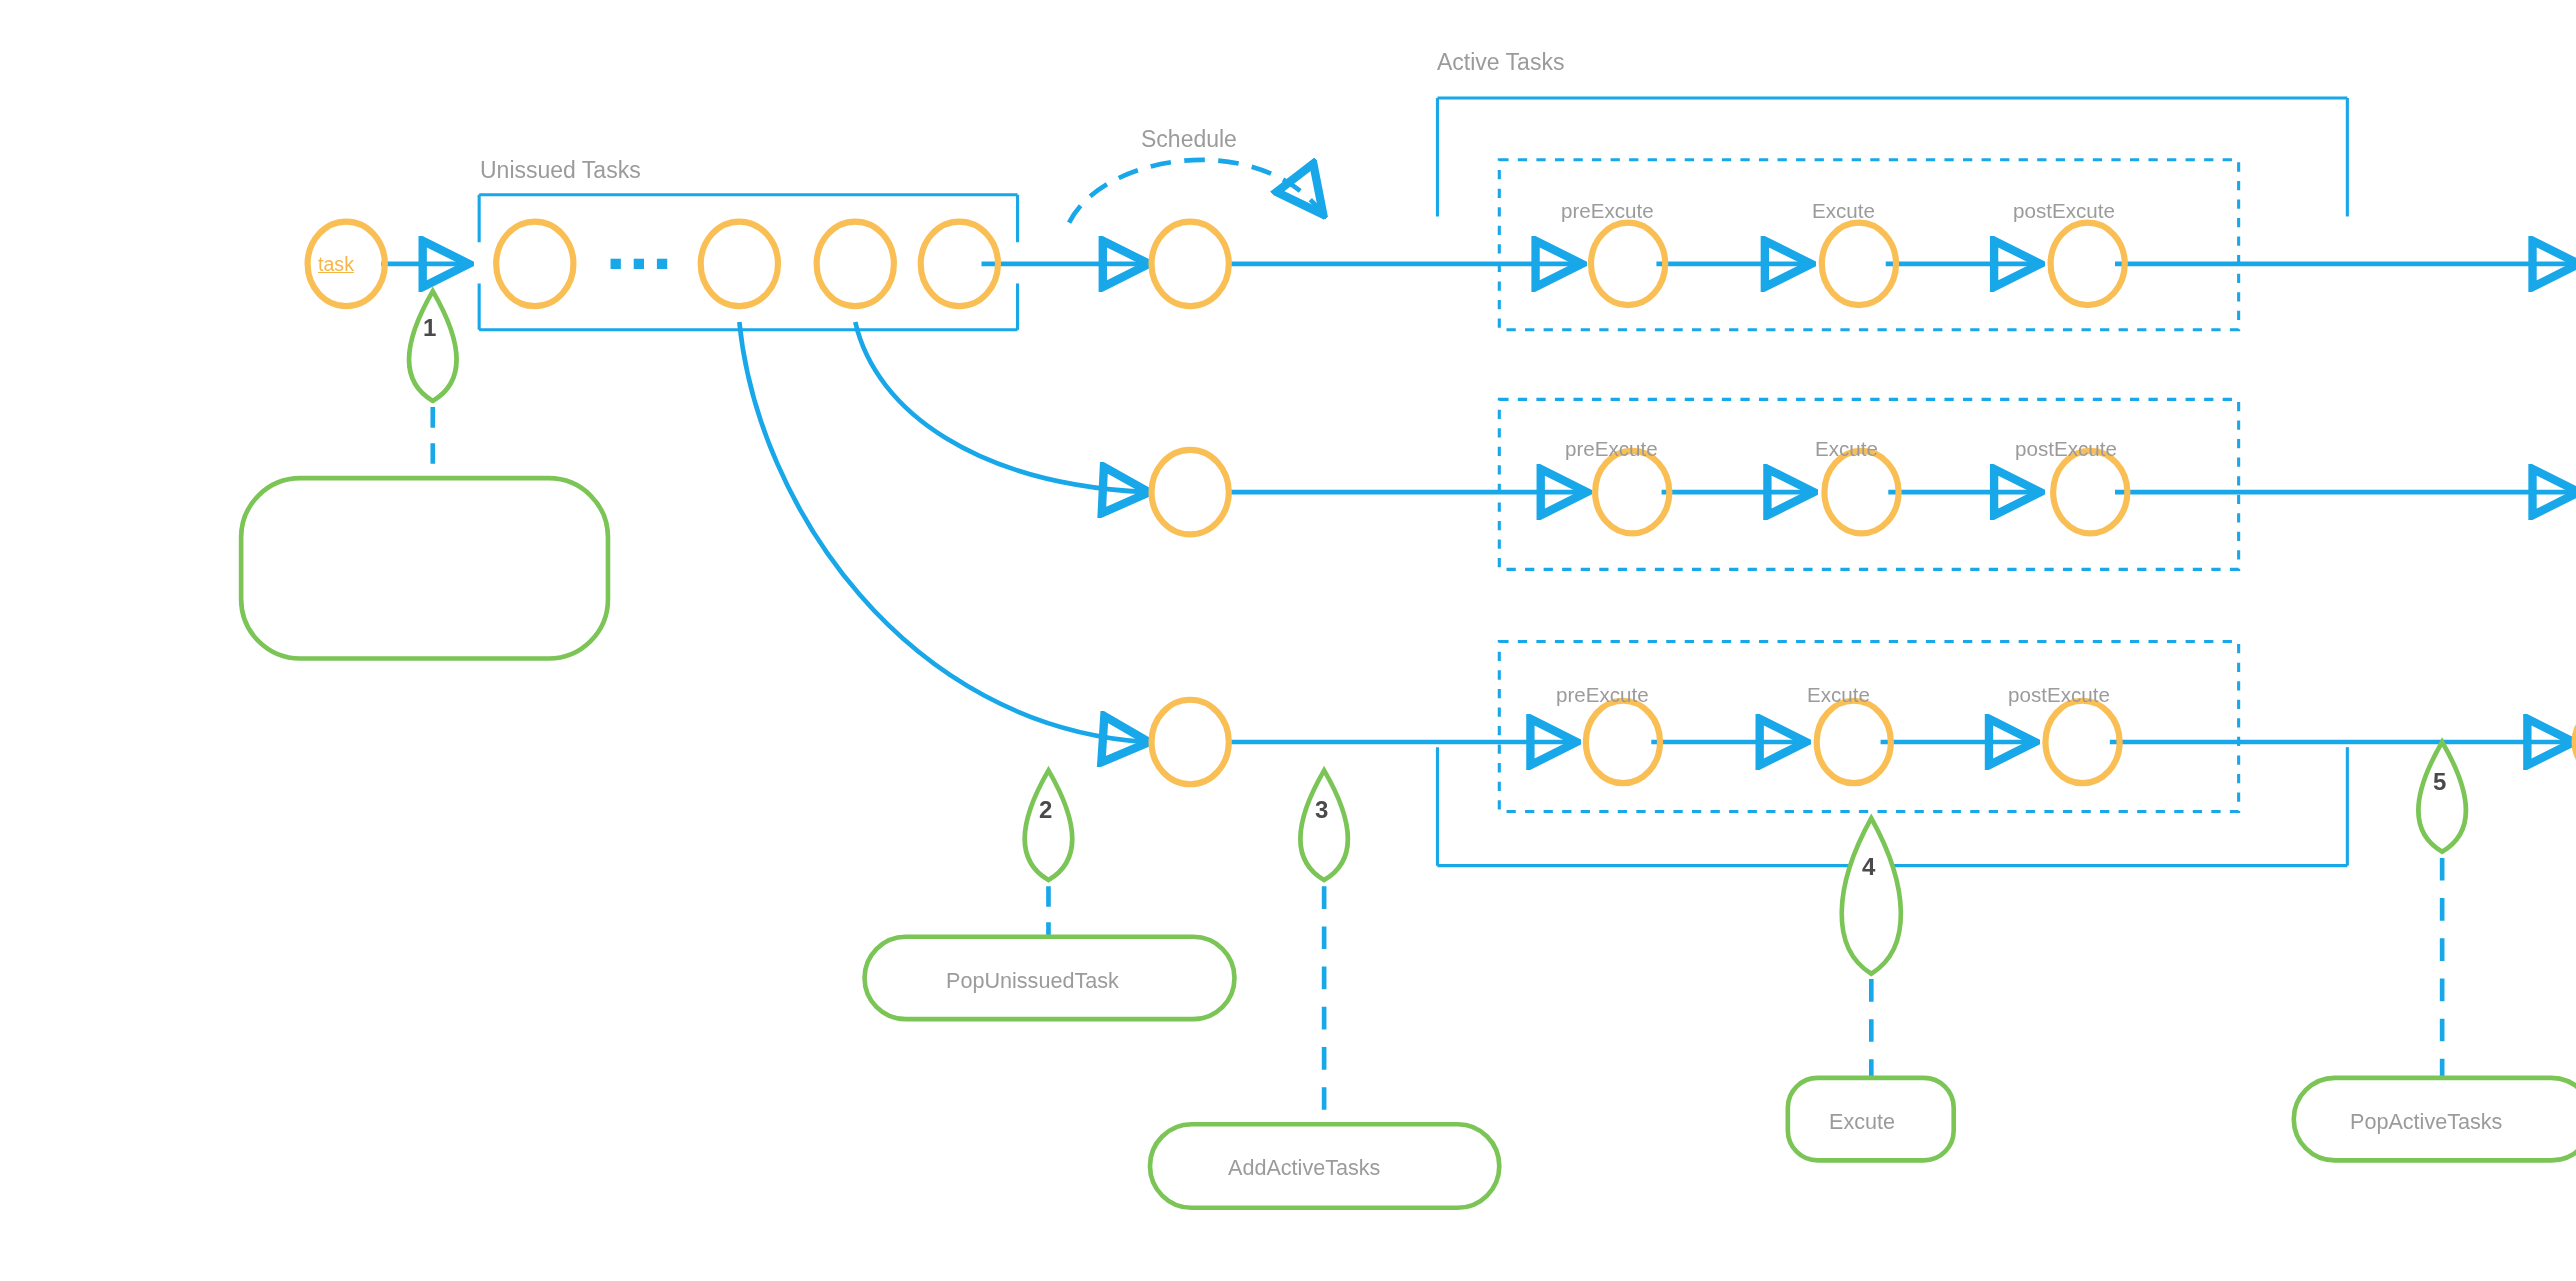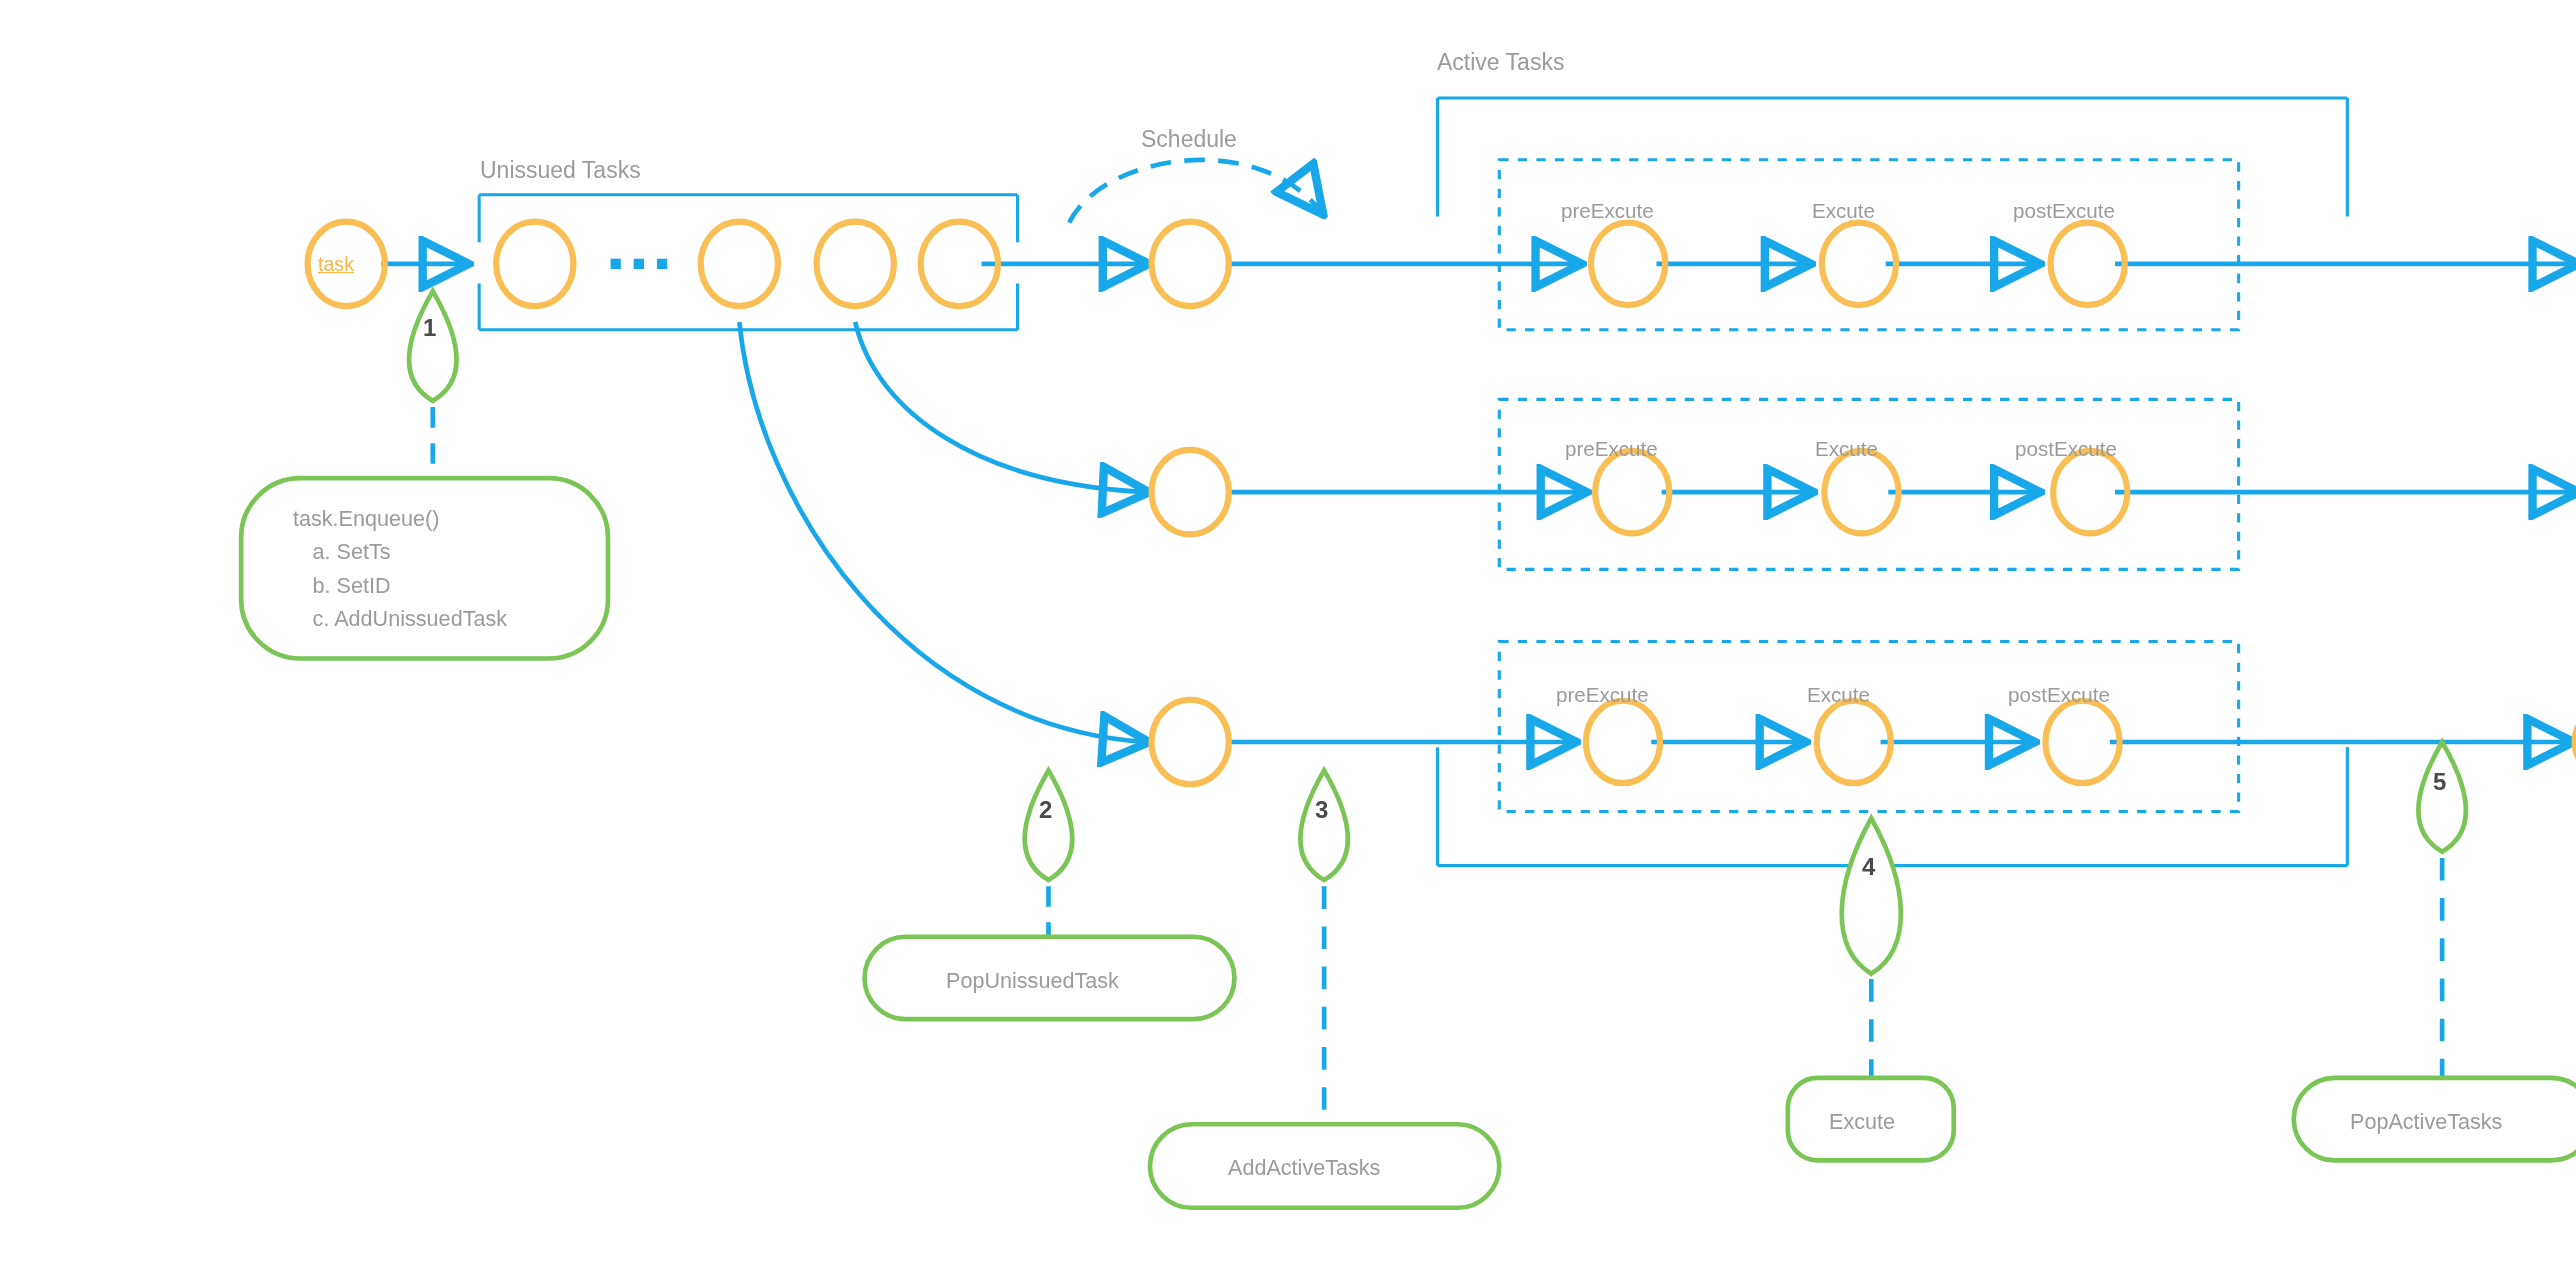--- a/index.html
+++ b/index.html
@@ -183,26 +183,20 @@
   <div class="lbl lbl-stage" style="left:1556px;top:667px;">preExcute</div>
   <div class="lbl lbl-stage" style="left:1807px;top:667px;">Excute</div>
   <div class="lbl lbl-stage" style="left:2008px;top:667px;">postExcute</div>
 
   <div class="lbl-num" style="left:423px;top:314px;">1</div>
   <div class="lbl-num" style="left:1039px;top:796px;">2</div>
   <div class="lbl-num" style="left:1315px;top:796px;">3</div>
   <div class="lbl-num" style="left:1862px;top:853px;">4</div>
   <div class="lbl-num" style="left:2433px;top:768px;">5</div>
 
-  <div style="position:absolute;left:293px;top:502px;">
-    <div class="lbl-callout" style="position:static;">task.Enqueue()</div>
-    <div class="lbl-callout" style="position:static;padding-left:19.6px;">a. SetTs</div>
-    <div class="lbl-callout" style="position:static;padding-left:19.6px;">b. SetID</div>
-    <div class="lbl-callout" style="position:static;padding-left:19.6px;">c. AddUnissuedTask</div>
-  </div>
 
   <div class="lbl lbl-callout" style="left:938px;top:964px;margin-left:8px;">PopUnissuedTask</div>
   <div class="lbl lbl-callout" style="left:1228px;top:1151px;text-align:center;">AddActiveTasks</div>
   <div class="lbl lbl-callout" style="left:1829px;top:1105px;">Excute</div>
   <div class="lbl lbl-callout" style="left:2350px;top:1105px;">PopActiveTasks</div>
 
 </div>
 
 
 </body></html>

